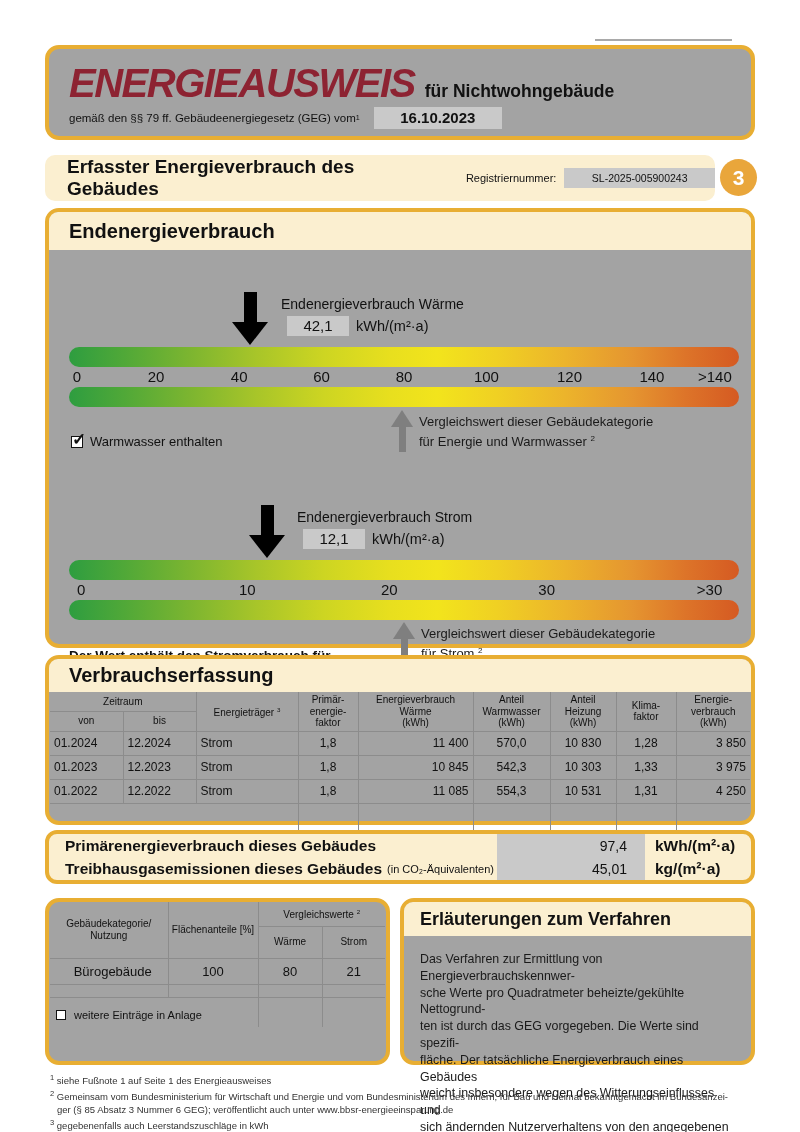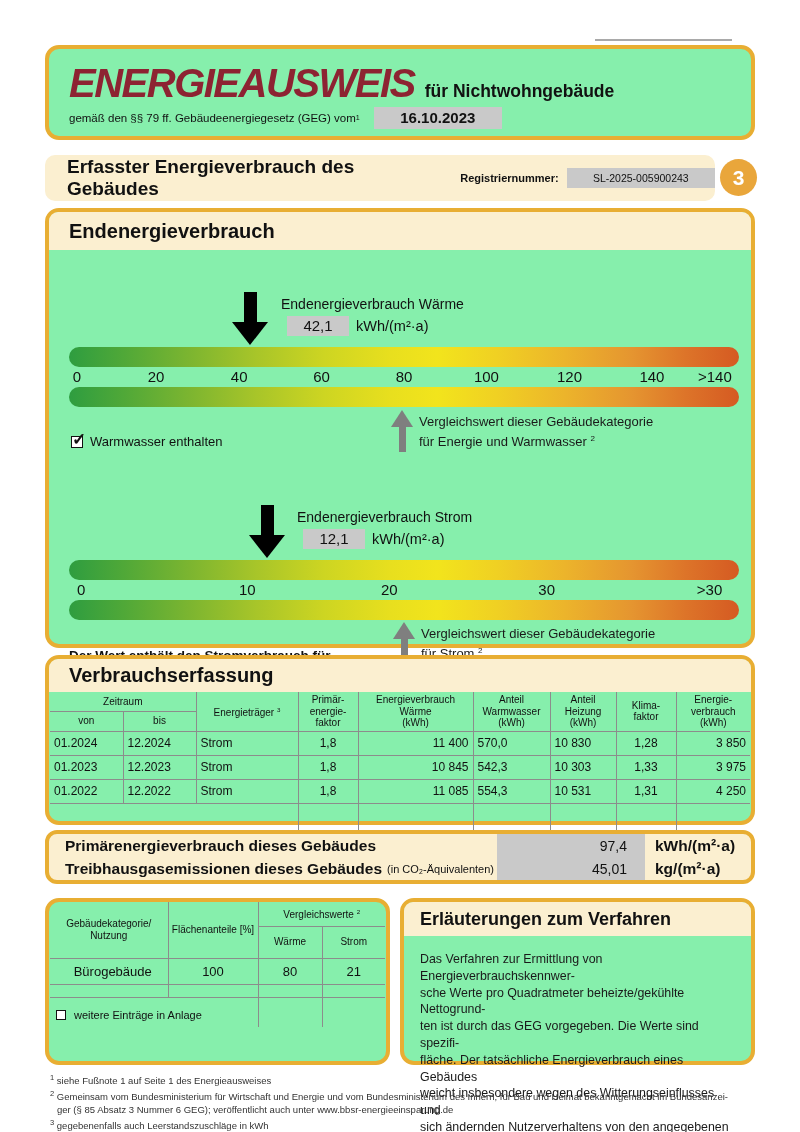--- a/index.html
+++ b/index.html
@@ -1,40 +1,40 @@
 <!DOCTYPE html>
 <html><head>
 <meta charset="utf-8">
 <style>
   * { margin:0; padding:0; box-sizing:border-box; }
   body { background:#ffffff; font-family:"Liberation Sans", sans-serif; color:#111; }
   .page { position:relative; width:800px; height:1132px; background:#fff; overflow:hidden; }
 
   
-  .gold-box { position:absolute; border:4px solid #E8AE33; border-radius:14px; background:#86efac; }
+  .gold-box { position:absolute; border:4px solid #E8AE33; border-radius:14px; background:#a3a3a3; }
   .band { background:#FBEFD0; border-radius:9px 9px 0 0; display:flex; align-items:center; padding-left:20px; }
   .band h2 { font-size:20px; font-weight:bold; color:#111; }
 
   
   .top-right-line { position:absolute; left:595px; top:39px; width:137px; border-top:2px solid #a9a9a9; }
 
   
   .header-box { left:45px; top:45px; width:710px; height:95px; }
   .header-inner { padding:13px 0 0 20px; }
   .title-row { display:flex; align-items:baseline; }
   .main-title { font-size:40px; font-weight:bold; font-style:italic; color:#8D2332; letter-spacing:-1.5px; line-height:1.05; }
   .sub-title { font-size:17.5px; font-weight:bold; margin-left:10px; }
   .law-row { display:flex; align-items:center; margin-top:3px; font-size:11.5px; }
   .gray-field { background:#C9C9C9; text-align:center; }
   .date-field { width:128px; height:22px; margin-left:14px; font-size:15px; font-weight:bold; line-height:22px; }
 
   
   .section-header { position:absolute; left:45px; top:155px; width:670px; height:46px; background:#FBEFD0; border-radius:10px; display:flex; align-items:center; padding-left:22px; }
   .section-header .sh-title { font-size:19px; font-weight:bold; }
-  .sh-reg-label { font-size:11px; font-weight:bold; margin-left:18px; }
+  .sh-reg-label { font-size:11px; font-weight:normal; margin-left:18px; }
   .reg-field { width:152px; height:20px; margin-left:8px; font-size:10.5px; line-height:20px; }
   .page-circle { position:absolute; left:720px; top:159px; width:37px; height:37px; border-radius:50%; background:#E9A63B; color:#fff; font-size:21px; font-weight:bold; display:flex; align-items:center; justify-content:center; }
 
   
   .endenergie-box { left:45px; top:208px; width:710px; height:440px; }
   .endenergie-box .band { height:38px; }
   .ee-inner { position:relative; width:100%; height:394px; }
 
   .arrow-down { position:absolute; display:flex; flex-direction:column; align-items:center; transform:translateX(-50%); }
   .arrow-down .shaft { width:13px; height:30px; background:#000; }
@@ -71,21 +71,21 @@
   table.vtable { border-collapse:collapse; width:700px; margin-left:1px; table-layout:fixed; }
   table.vtable th, table.vtable td { border:1px solid #8c8c8c; font-weight:normal; }
   table.vtable th { font-size:10px; line-height:11.5px; text-align:center; vertical-align:middle; padding:2px 1px; }
   table.vtable td { font-size:12px; padding:0 4px; height:24px; }
   table.vtable .no-top { border-top:none; }
   table.vtable th:first-child, table.vtable td:first-child { border-left:none; }
   table.vtable th:last-child, table.vtable td:last-child { border-right:none; }
   table.vtable tr.lastrow td { border-bottom:none; }
   td.al { text-align:left; padding-left:9px; }
   td.ar { text-align:right; padding-right:13px; }
-  td.ar2 { text-align:left; padding-right:9px; }
+  td.ar2 { text-align:center; padding-right:9px; }
   td.ac { text-align:center; }
   .more-cell { vertical-align:bottom; padding-bottom:4px !important; }
   .more-entry { display:flex; align-items:center; font-size:12.5px; }
   .more-entry .cb { width:11px; height:11px; margin:0 8px 0 6px; }
 
   
   .summary-box { position:absolute; left:45px; top:830px; width:710px; height:54px; border:4px solid #E8AE33; border-radius:12px; background:#FBEFD0; display:grid; grid-template-columns:1fr 148px 106px; grid-template-rows:1fr 1fr; align-items:stretch; overflow:hidden; }
   .sum-label { display:flex; align-items:center; padding-left:16px; font-size:15.5px; font-weight:bold; }
   .sum-note { font-size:11px; font-weight:normal; margin-left:5px; }
   .sum-val { background:#C9C9C9; display:flex; align-items:center; justify-content:flex-end; padding-right:18px; font-size:14px; }

